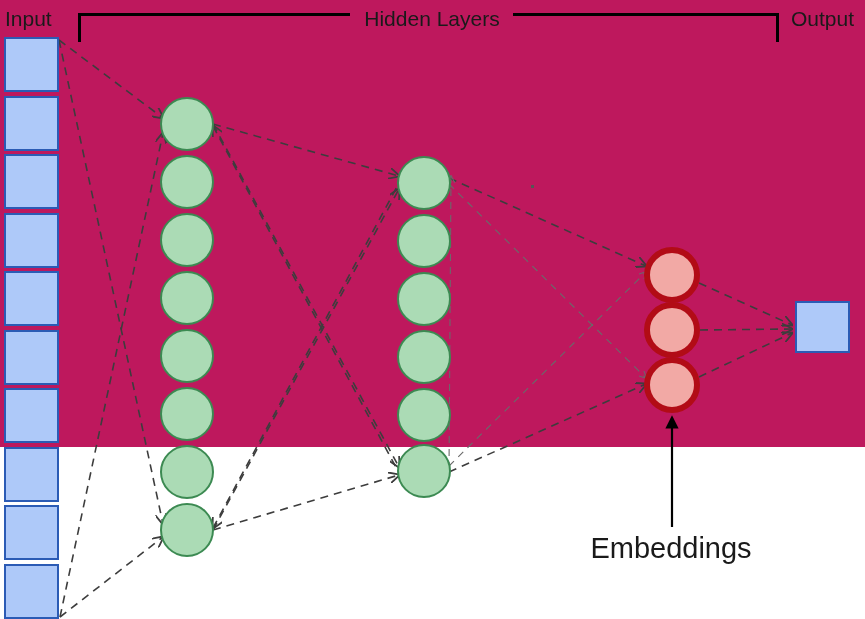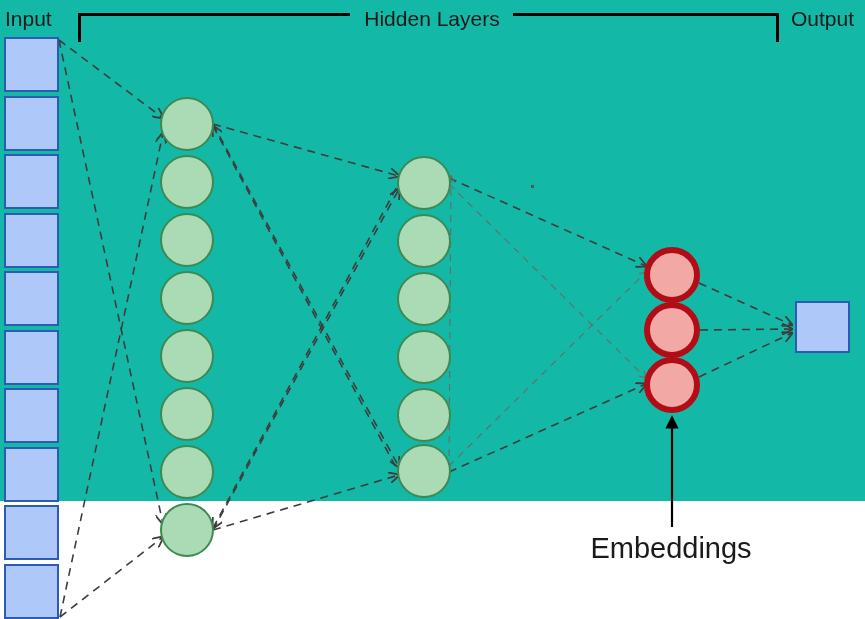--- a/index.html
+++ b/index.html
@@ -9,22 +9,22 @@
   }
   body {
     font-family: "Liberation Sans", sans-serif;
     width: 865px;
     height: 619px;
     overflow: hidden;
   }
   #diagram-root {
     position: relative;
     width: 865px;
-    height: 501px;
-    background: #14b8a6;
+    height: 447px;
+    background: #be185d;
   }
   #nn-svg {
     position: absolute;
     left: 0;
     top: 0;
     width: 865px;
     height: 619px;
     display: block;
   }
   .layer-label {

